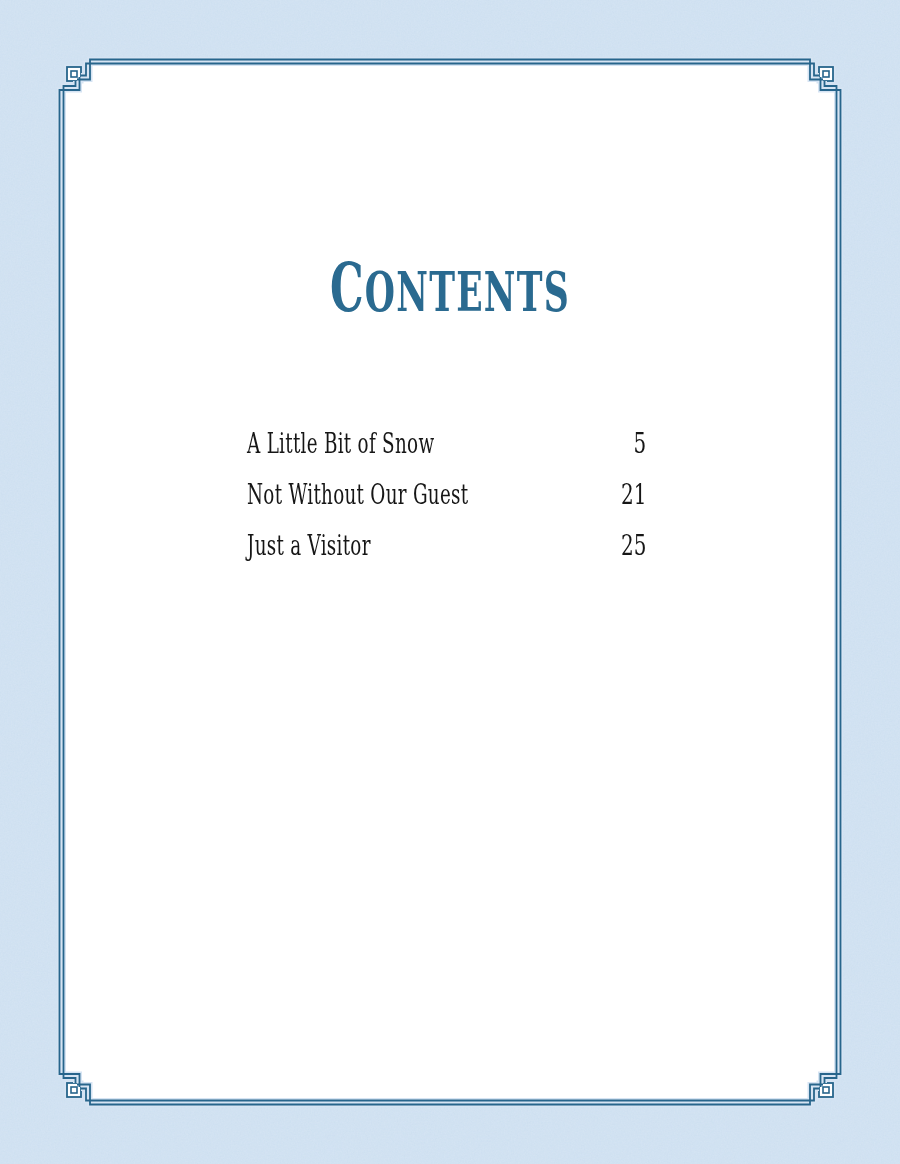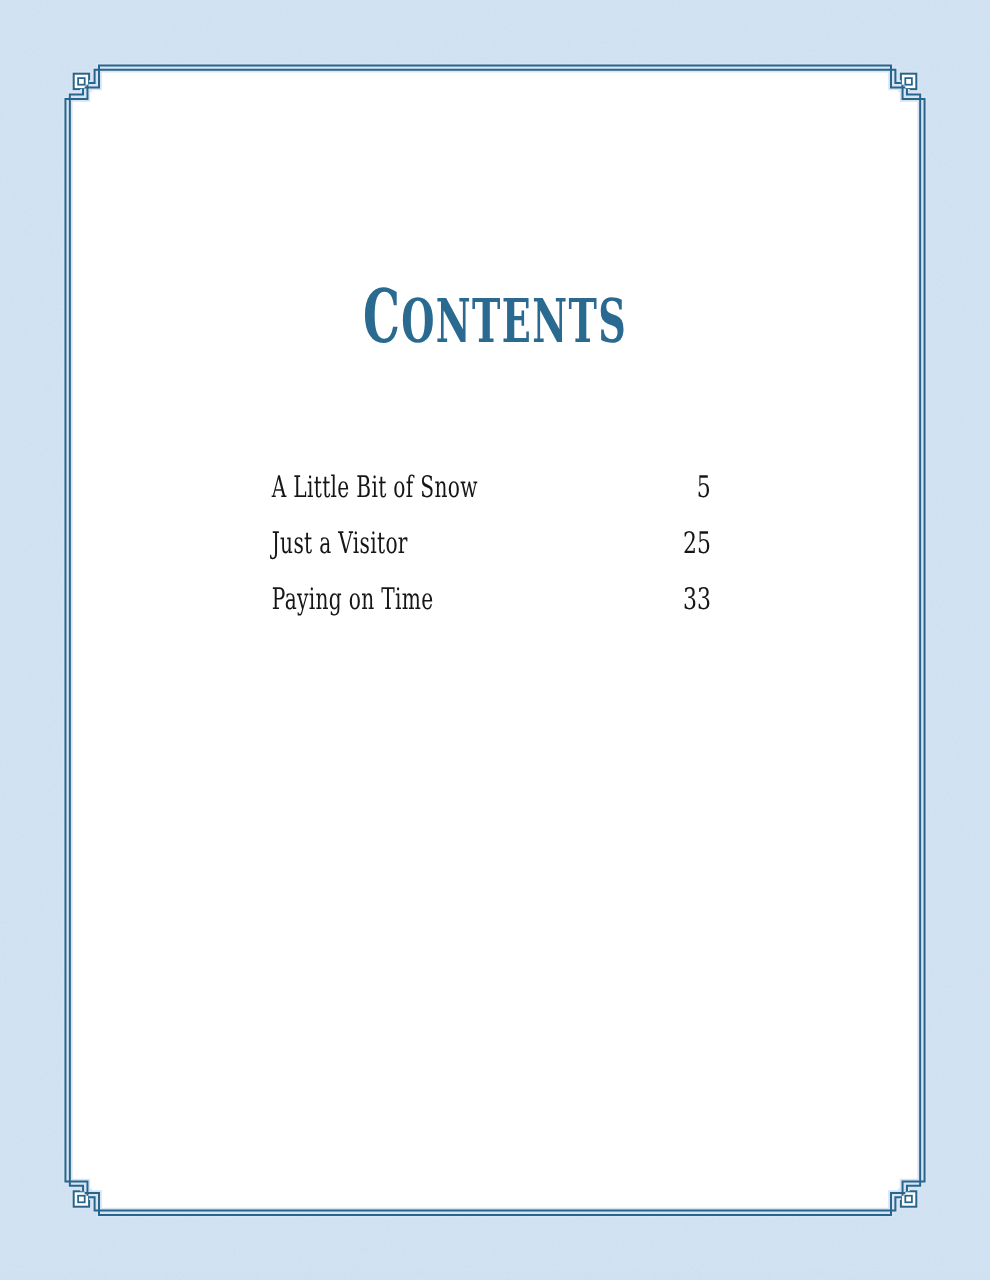--- a/index.html
+++ b/index.html
@@ -144,26 +144,26 @@
   <div class="toc">
 
       <div class="toc-row">
         <span class="entry-title">A Little Bit of Snow</span>
         <span class="entry-page">5</span>
       </div>
 
 
 
 
+      <div class="toc-row">
+        <span class="entry-title">Not Without Our Guest</span>
+        <span class="entry-page">21</span>
+      </div>
 
       <div class="toc-row">
         <span class="entry-title">Just a Visitor</span>
         <span class="entry-page">25</span>
       </div>
 
 
-      <div class="toc-row">
-        <span class="entry-title">Paying on Time</span>
-        <span class="entry-page">33</span>
-      </div>
     </div>
 
 </div>
 
 </body></html>

